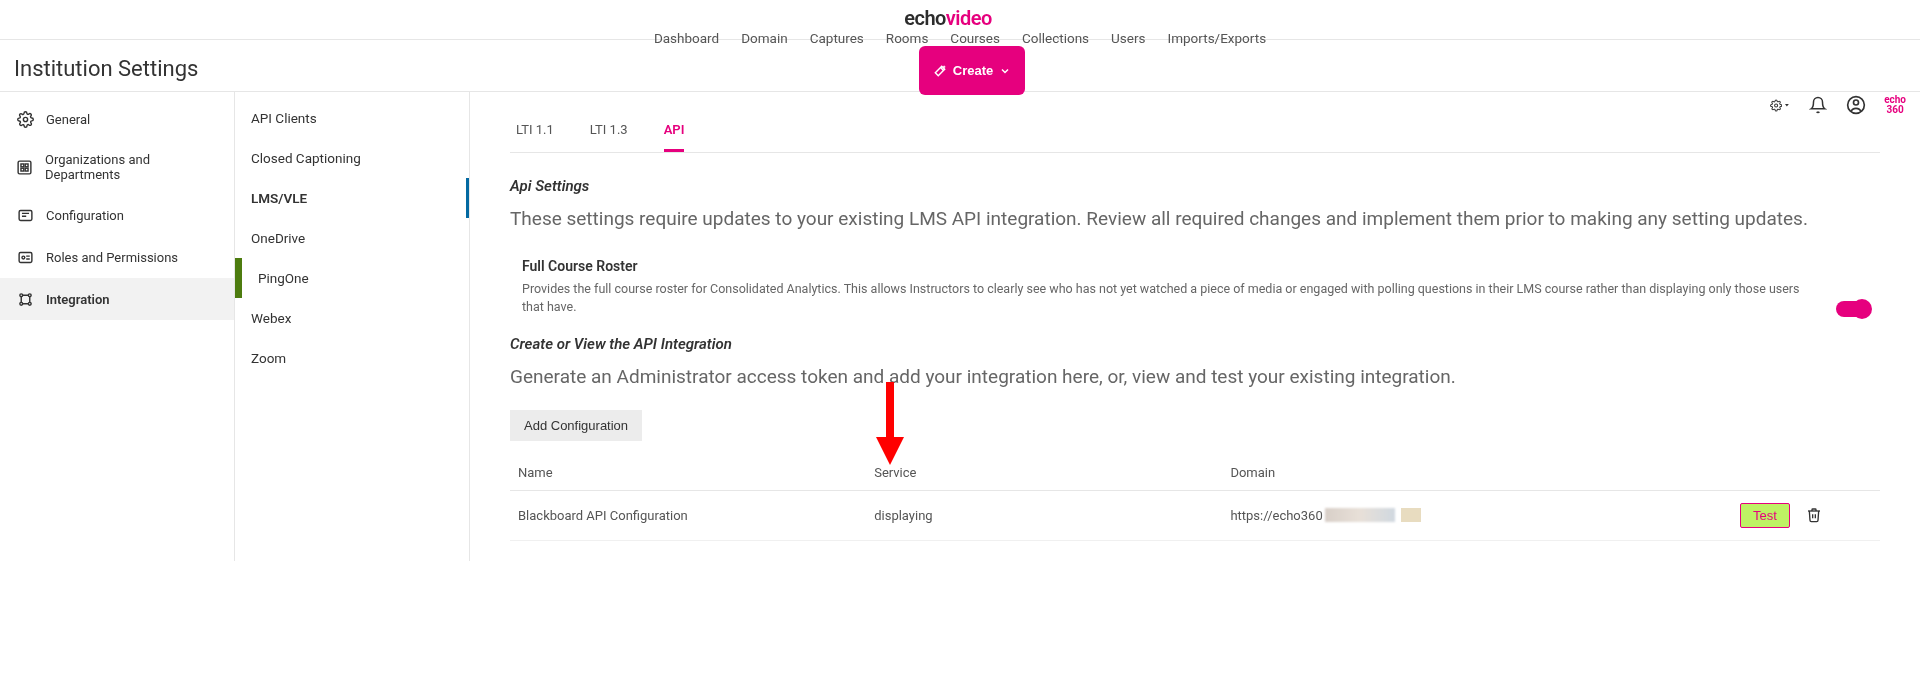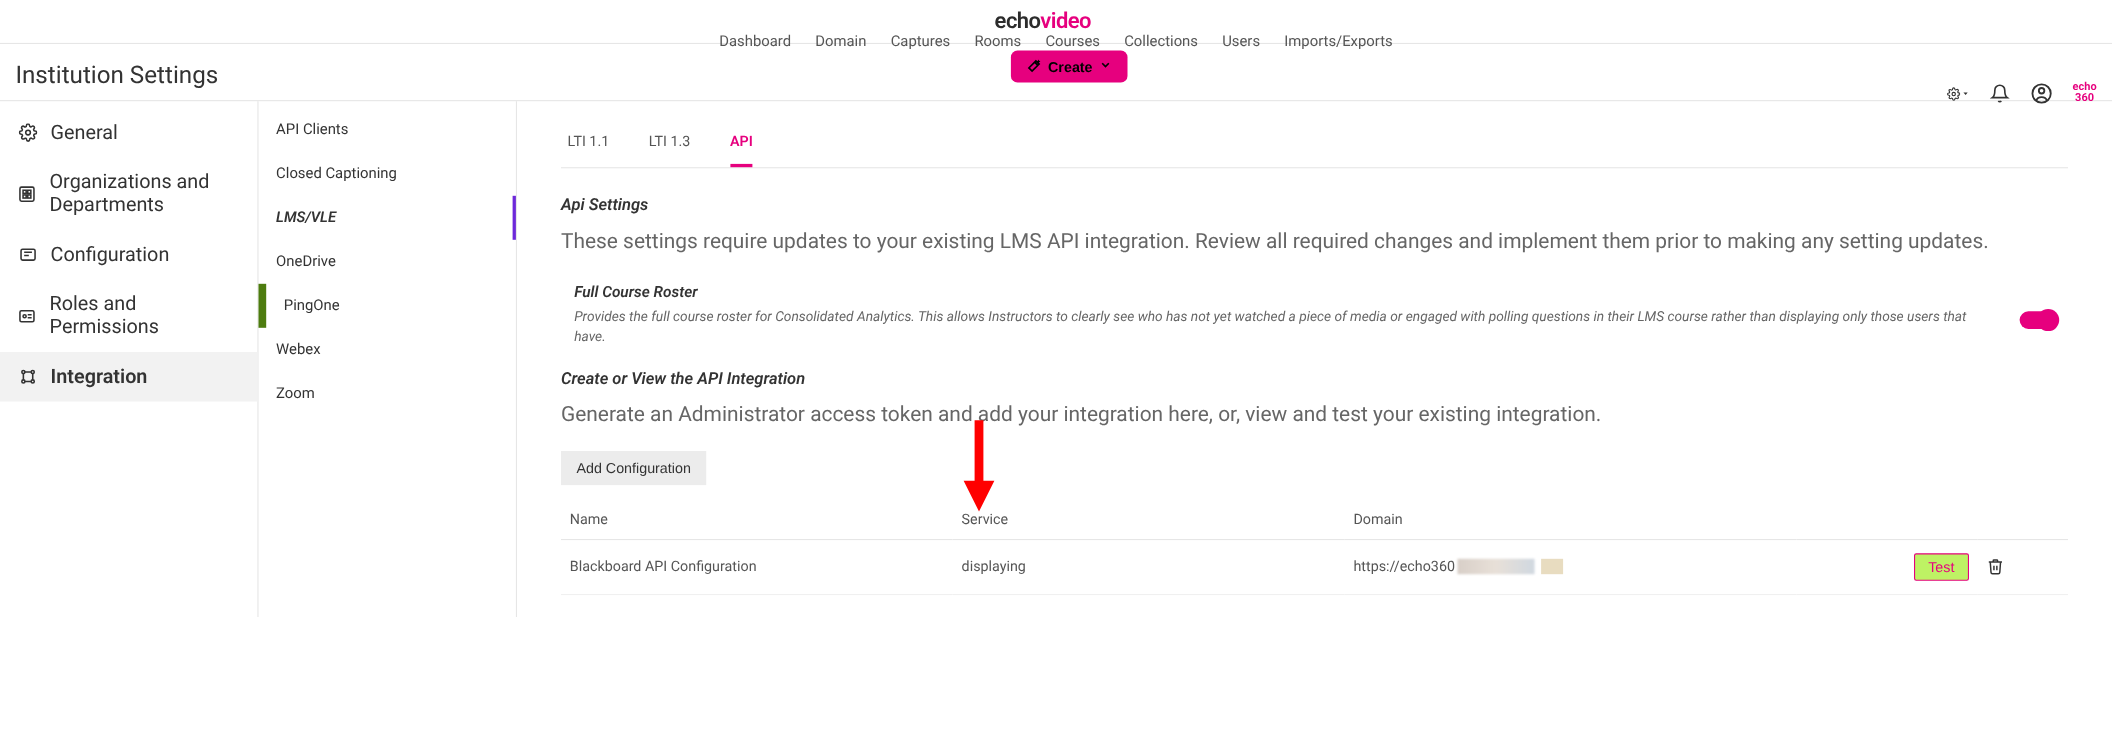--- a/index.html
+++ b/index.html
@@ -3,41 +3,41 @@
 <meta charset="utf-8">
 <style>
   * { box-sizing: border-box; margin: 0; padding: 0; }
   body { font-family: -apple-system, BlinkMacSystemFont, "Segoe UI", Roboto, Arial, sans-serif; background: #fff; color: #333; font-size: 14px; }
   .topbar { display: flex; align-items: center; padding: 6px 14px; border-bottom: 1px solid #e6e6e6; height: 40px; flex-direction: column; }
   .logo { font-size: 20px; font-weight: 600; margin-right: 24px; letter-spacing: -0.5px; }
   .logo .echo { color: #2c2c2c; }
   .logo .video { color: #e6007e; }
   .nav-items { display: flex; gap: 22px; }
   .nav-item { color: #555; font-size: 13.5px; cursor: pointer; }
-  .create-btn { background: #e6007e; color: #000000; border: none; border-radius: 6px; padding: 7px 14px; font-size: 13px; font-weight: 600; cursor: pointer; margin-left: 24px; display: inline-flex; gap: 6px; }
+  .create-btn { background: #e6007e; color: #ffffff; border: none; border-radius: 6px; padding: 17px 14px; font-size: 13px; font-weight: 600; cursor: pointer; margin-left: 24px; display: inline-flex; align-items: center; gap: 6px; }
   .top-right { margin-left: auto; display: flex; align-items: center; gap: 18px; }
   .top-icon { width: 20px; height: 20px; cursor: pointer; display: flex; align-items: center; justify-content: center; color: #333; }
   .small-logo { color: #e6007e; font-size: 10px; font-weight: 700; line-height: 1; }
   .page-title { font-size: 22px; font-weight: 400; color: #333; padding: 16px 14px 10px; border-bottom: 1px solid #e6e6e6; }
   .layout { display: flex; }
   .sidebar1 { width: 235px; border-right: 1px solid #e6e6e6; padding: 6px 0; }
-  .side1-item { display: flex; align-items: center; gap: 12px; padding: 12px 16px; color: #333; cursor: pointer; font-size: 18px; }
+  .side1-item { display: flex; align-items: center; gap: 12px; padding: 12px 16px; color: #333; cursor: pointer; font-size: 13px; }
   .side1-item.active { background: #f2f2f2; font-weight: 600; }
   .side1-icon { width: 18px; height: 18px; color: #333; display:flex; align-items:center; justify-content:center; }
   .sidebar2 { width: 235px; border-right: 1px solid #e6e6e6; padding: 6px 0; }
   .side2-item { padding: 12px 16px; color: #333; cursor: pointer; font-size: 13.5px; }
-  .side2-item.active { font-weight: 600; border-right: 3px solid #6d28d9; font-style: italic; }
+  .side2-item.active { font-weight: 600; border-right: 3px solid #0369a1; }
   .side2-item.active2 { border-left: 7px solid #4d7c0f; }
   .main { flex: 1; padding: 20px 40px; }
   .tabs { display: flex; gap: 36px; border-bottom: 1px solid #e6e6e6; padding: 0 6px; }
   .tab { padding: 10px 0 12px; color: #555; font-size: 13px; cursor: pointer; border-bottom: 3px solid transparent; }
   .tab.active { color: #e6007e; font-weight: 600; border-bottom-color: #e6007e; }
   .section-title { font-size: 15px; font-weight: 600; color: #333; margin: 24px 0 10px; font-style: italic; }
   .section-desc { font-size: 19px; color: #666; line-height: 1.5; }
-  .sub-block { margin-top: 24px; display: flex; align-items: center; gap: 24px; font-style: italic; }
+  .sub-block { margin-top: 24px; display: flex; align-items: flex-end; gap: 24px; }
   .sub-left { flex: 1; padding-left: 12px; }
   .sub-title { font-size: 14px; font-weight: 600; margin-bottom: 6px; }
   .sub-desc { font-size: 12.5px; color: #666; line-height: 1.5; }
   .toggle { width: 34px; height: 16px; background: #e6007e; border-radius: 8px; position: relative; cursor: pointer; margin-top: 8px; margin-right: 10px; }
   .toggle::after { content: ""; position: absolute; right: -2px; top: -2px; width: 20px; height: 20px; background: #e6007e; border-radius: 50%; }
   .toggle::before { content: ""; }
   .add-config { background: #ececec; border: none; padding: 8px 14px; font-size: 13px; color: #333; cursor: pointer; margin-top: 18px; }
   .table { width: 100%; margin-top: 14px; border-collapse: collapse; }
   .table th { text-align: left; font-weight: 400; color: #555; font-size: 13px; padding: 10px 8px; border-bottom: 1px solid #e6e6e6; }
   .table td { padding: 12px 8px; font-size: 13px; color: #555; border-bottom: 1px solid #f0f0f0; }

